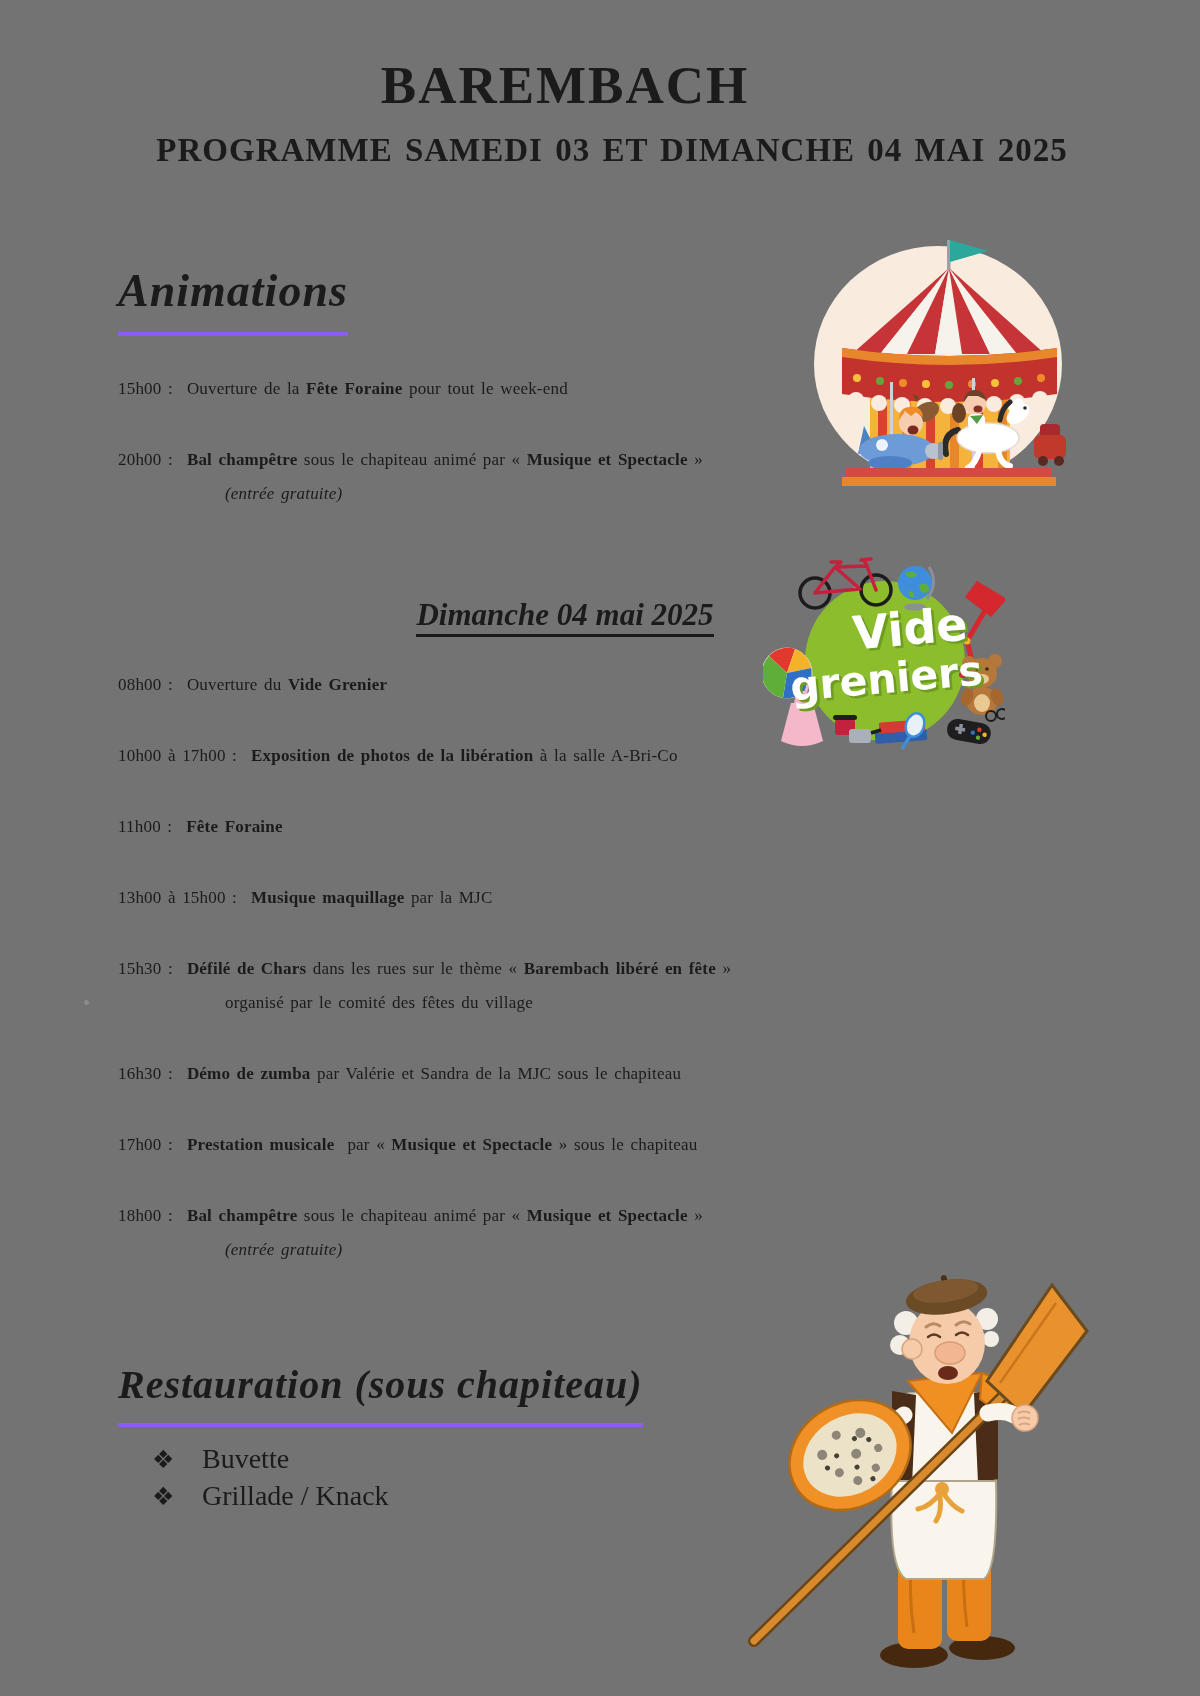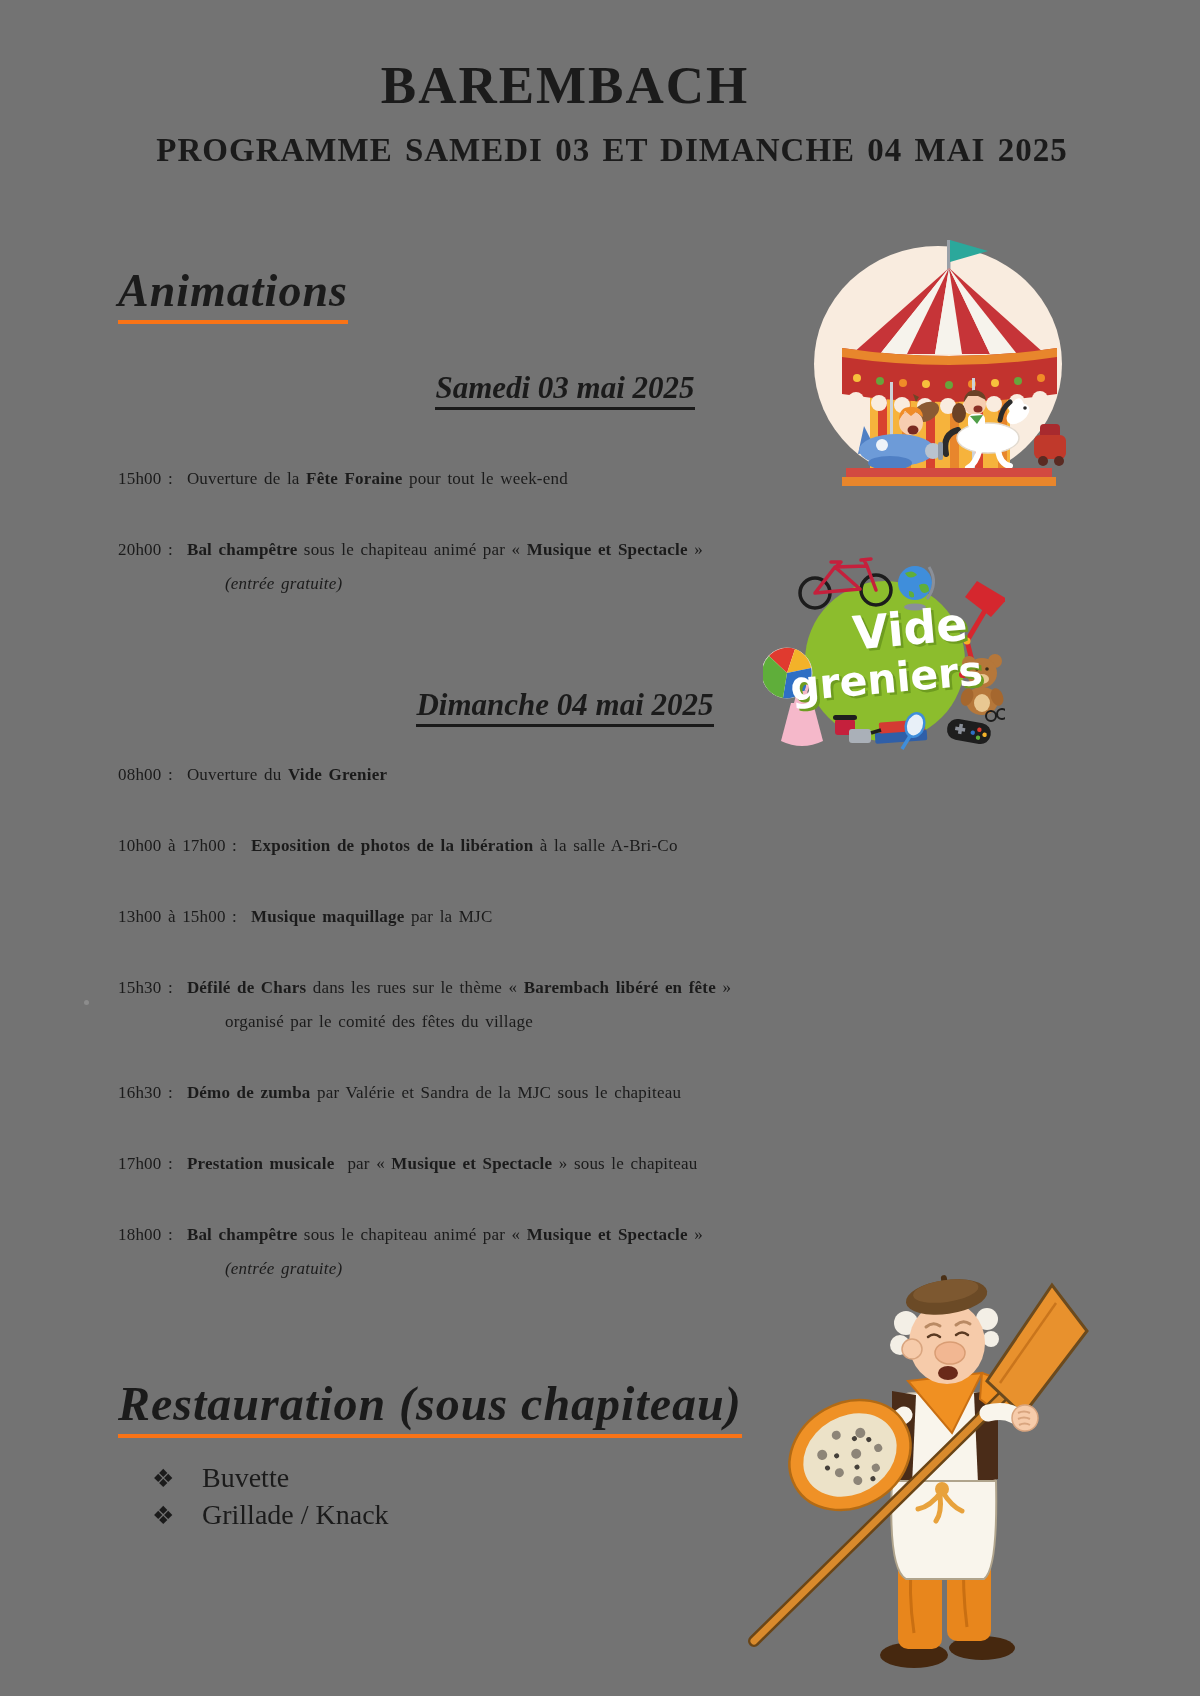--- a/index.html
+++ b/index.html
@@ -2,22 +2,22 @@
 <html><head>
 <meta charset="utf-8">
 <style>
   html,body{margin:0;padding:0;background:#fff;}
   body{font-family:"Liberation Serif", serif;color:#1b1b1b;}
   .doc{position:relative;width:1200px;height:1696px;background:#737373;overflow:hidden;}
   .center-col{width:1130px;}
   .title{padding-top:56px;font-size:53px;line-height:58px;font-weight:bold;text-align:center;letter-spacing:2px;}
   .subtitle{margin-top:16px;font-size:33px;line-height:40px;font-weight:bold;text-align:center;letter-spacing:1px;word-spacing:3px;padding-left:47px;}
   .section-heading{margin:96px 0 0 118px;font-size:46px;line-height:50px;font-weight:bold;font-style:italic;letter-spacing:1px;}
-  .section-heading span{border-bottom:4px solid #f97316;padding-bottom:4px;}
-  .section-heading.resto{margin-top:55px;font-size:48px;line-height:52px;}
+  .section-heading span{border-bottom:4px solid #8b5cf6;padding-bottom:16px;}
+  .section-heading.resto{margin-top:55px;font-size:40px;line-height:52px;}
   .day-heading{width:1130px;text-align:center;font-size:31px;line-height:36px;font-weight:bold;font-style:italic;}
   .day-heading span{border-bottom:3px solid #1a1a1a;padding-bottom:2px;}
   .day-heading.samedi{margin-top:54px;}
   .day-heading.dimanche{margin-top:49px;}
   .events{margin-left:118px;font-size:17px;line-height:34px;overflow:hidden;word-spacing:2px;letter-spacing:.2px;}
   .events.samedi{margin-top:56px;}
   .events.dimanche{margin-top:35px;}
   .event{margin:0 0 37px;padding-left:107px;text-indent:-107px;white-space:nowrap;}
   .event .time{margin-right:14px;}
   .event b{font-weight:bold;}
@@ -34,30 +34,30 @@
 </head>
 <body>
 
 <div class="doc">
 
   <div class="title center-col">BAREMBACH</div>
   <div class="subtitle center-col">PROGRAMME SAMEDI 03 ET DIMANCHE 04 MAI 2025</div>
 
   <div class="section-heading"><span>Animations</span></div>
 
-  <div class="day-heading samedi"><span>Samedi 03 mai 2025</span></div>
   <div class="events samedi">
       <div class="event"><span class="time">15h00 :</span><span class="desc"><span>Ouverture de la </span><b>Fête Foraine</b><span> pour tout le week-end</span></span></div>
       <div class="event"><span class="time">20h00 :</span><span class="desc"><b>Bal champêtre</b><span> sous le chapiteau animé par « </span><b>Musique et Spectacle</b><span> »</span></span><br><em class="note">(entrée gratuite)</em></div>
     </div>
 
   <div class="day-heading dimanche"><span>Dimanche 04 mai 2025</span></div>
   <div class="events dimanche">
       <div class="event"><span class="time">08h00 :</span><span class="desc"><span>Ouverture du </span><b>Vide Grenier</b></span></div>
       <div class="event"><span class="time">10h00 à 17h00 :</span><span class="desc"><b>Exposition de photos de la libération</b><span> à la salle A-Bri-Co</span></span></div>
+      <div class="event"><span class="time">11h00 :</span><span class="desc"><b>Fête Foraine</b></span></div>
       <div class="event"><span class="time">13h00 à 15h00 :</span><span class="desc"><b>Musique maquillage</b><span> par la MJC</span></span></div>
       <div class="event"><span class="time">15h30 :</span><span class="desc"><b>Défilé de Chars</b><span> dans les rues sur le thème « </span><b>Barembach libéré en fête</b><span> »</span></span><br><span class="cont">organisé par le comité des fêtes du village</span></div>
       <div class="event"><span class="time">16h30 :</span><span class="desc"><b>Démo de zumba</b><span> par Valérie et Sandra de la MJC sous le chapiteau</span></span></div>
       <div class="event"><span class="time">17h00 :</span><span class="desc"><b>Prestation musicale</b><span>&nbsp; par « </span><b>Musique et Spectacle</b><span> » sous le chapiteau</span></span></div>
       <div class="event"><span class="time">18h00 :</span><span class="desc"><b>Bal champêtre</b><span> sous le chapiteau animé par « </span><b>Musique et Spectacle</b><span> »</span></span><br><em class="note">(entrée gratuite)</em></div>
     </div>
 
   <div class="section-heading resto"><span>Restauration (sous chapiteau)</span></div>
   <ul class="resto-list">
       <li><span class="bullet">❖</span><span class="label">Buvette</span></li>

